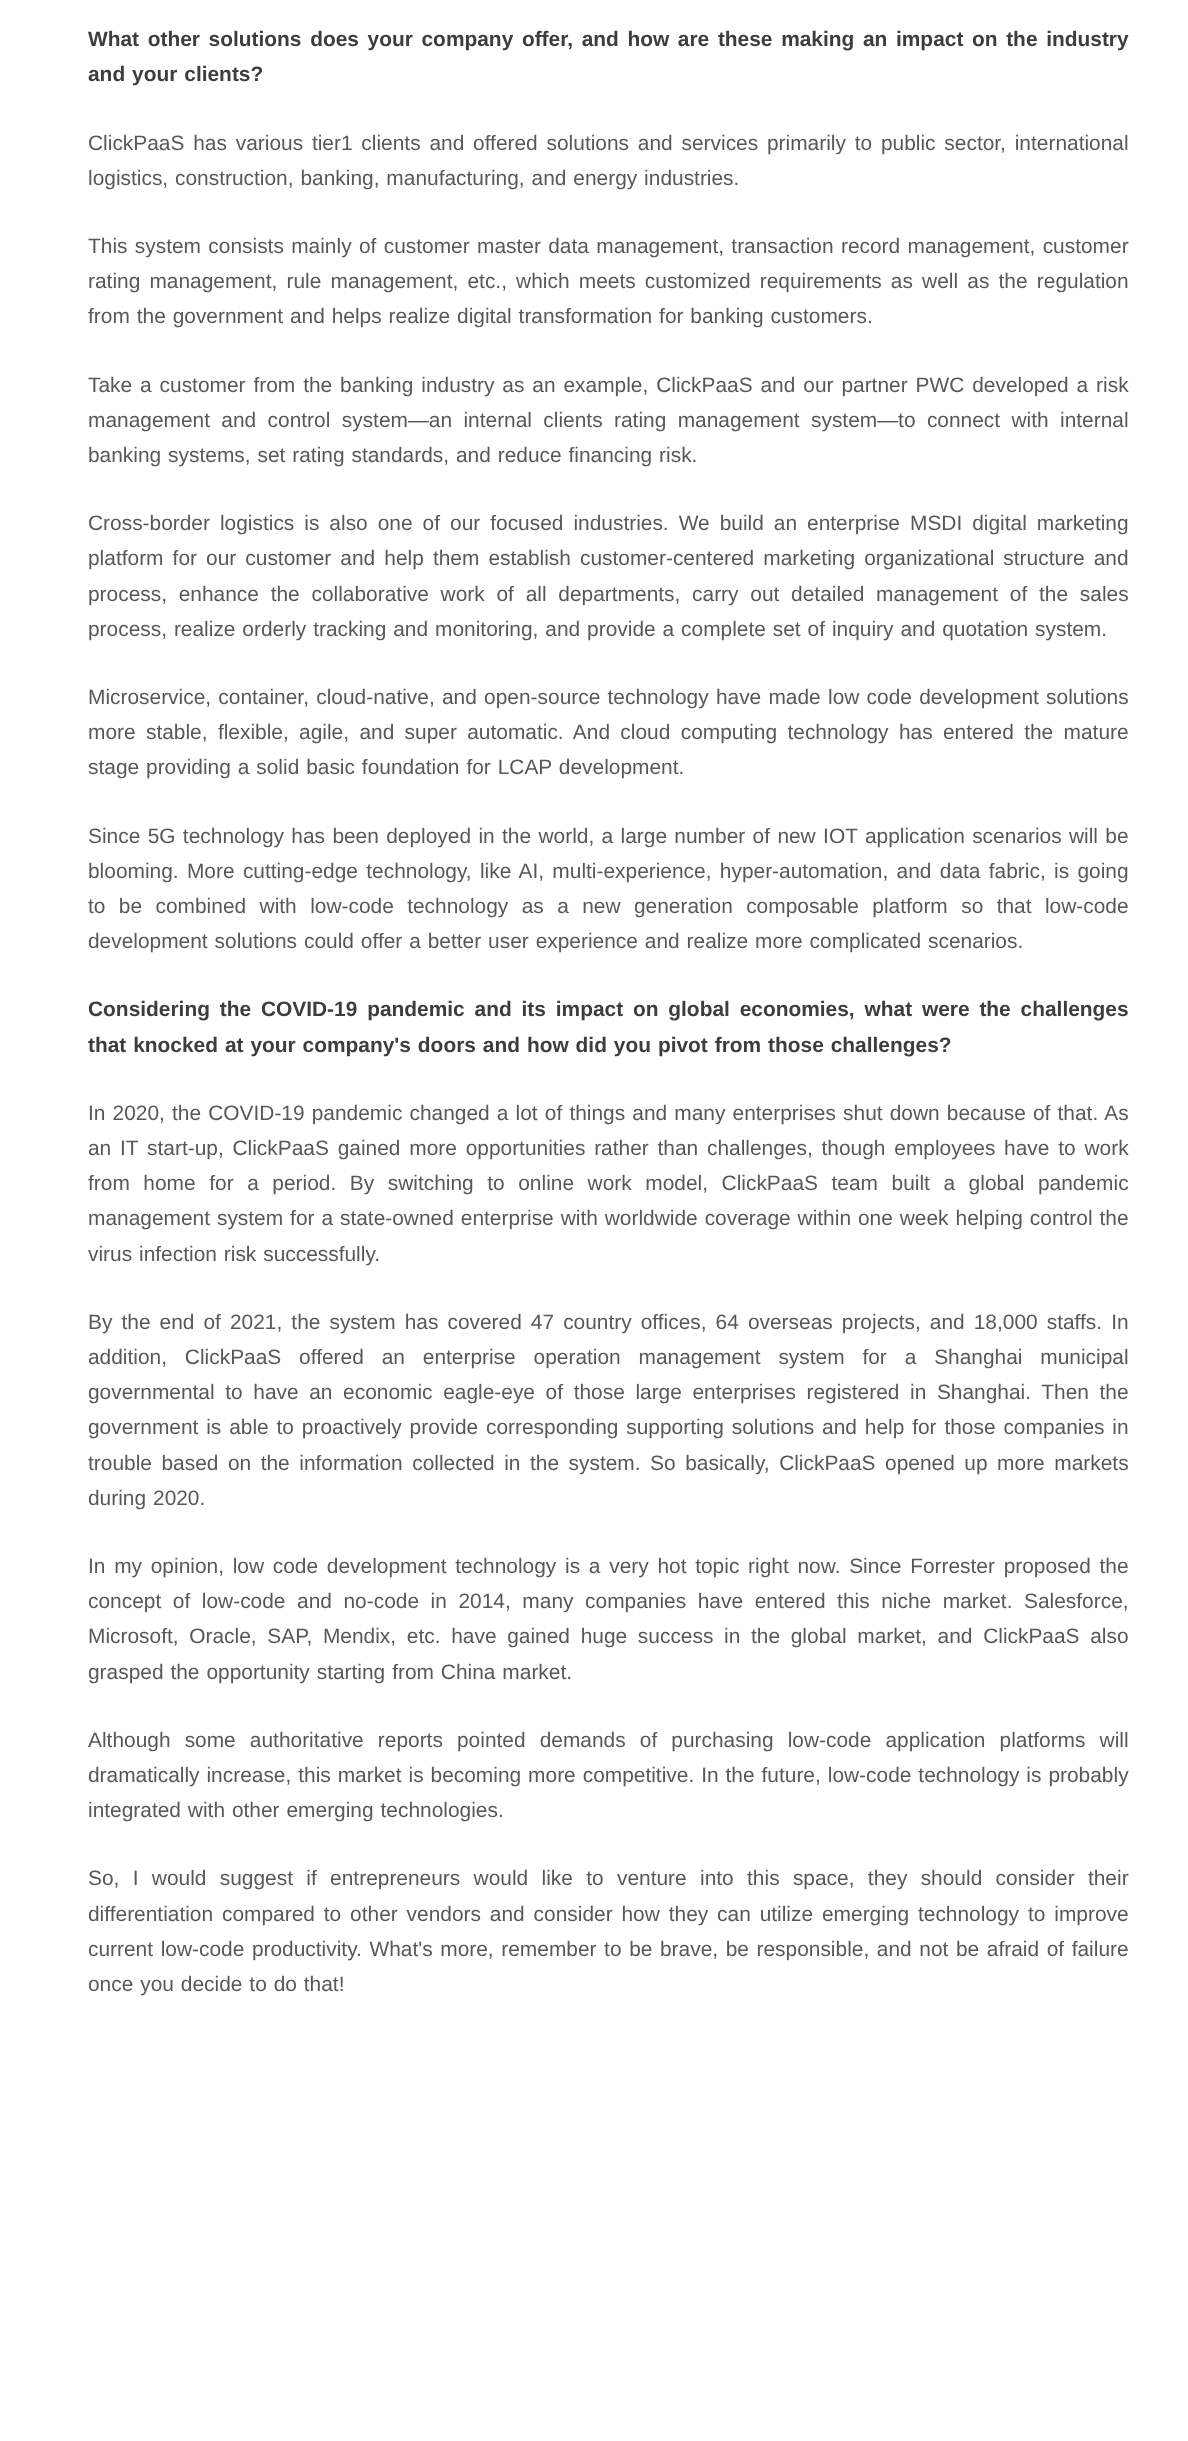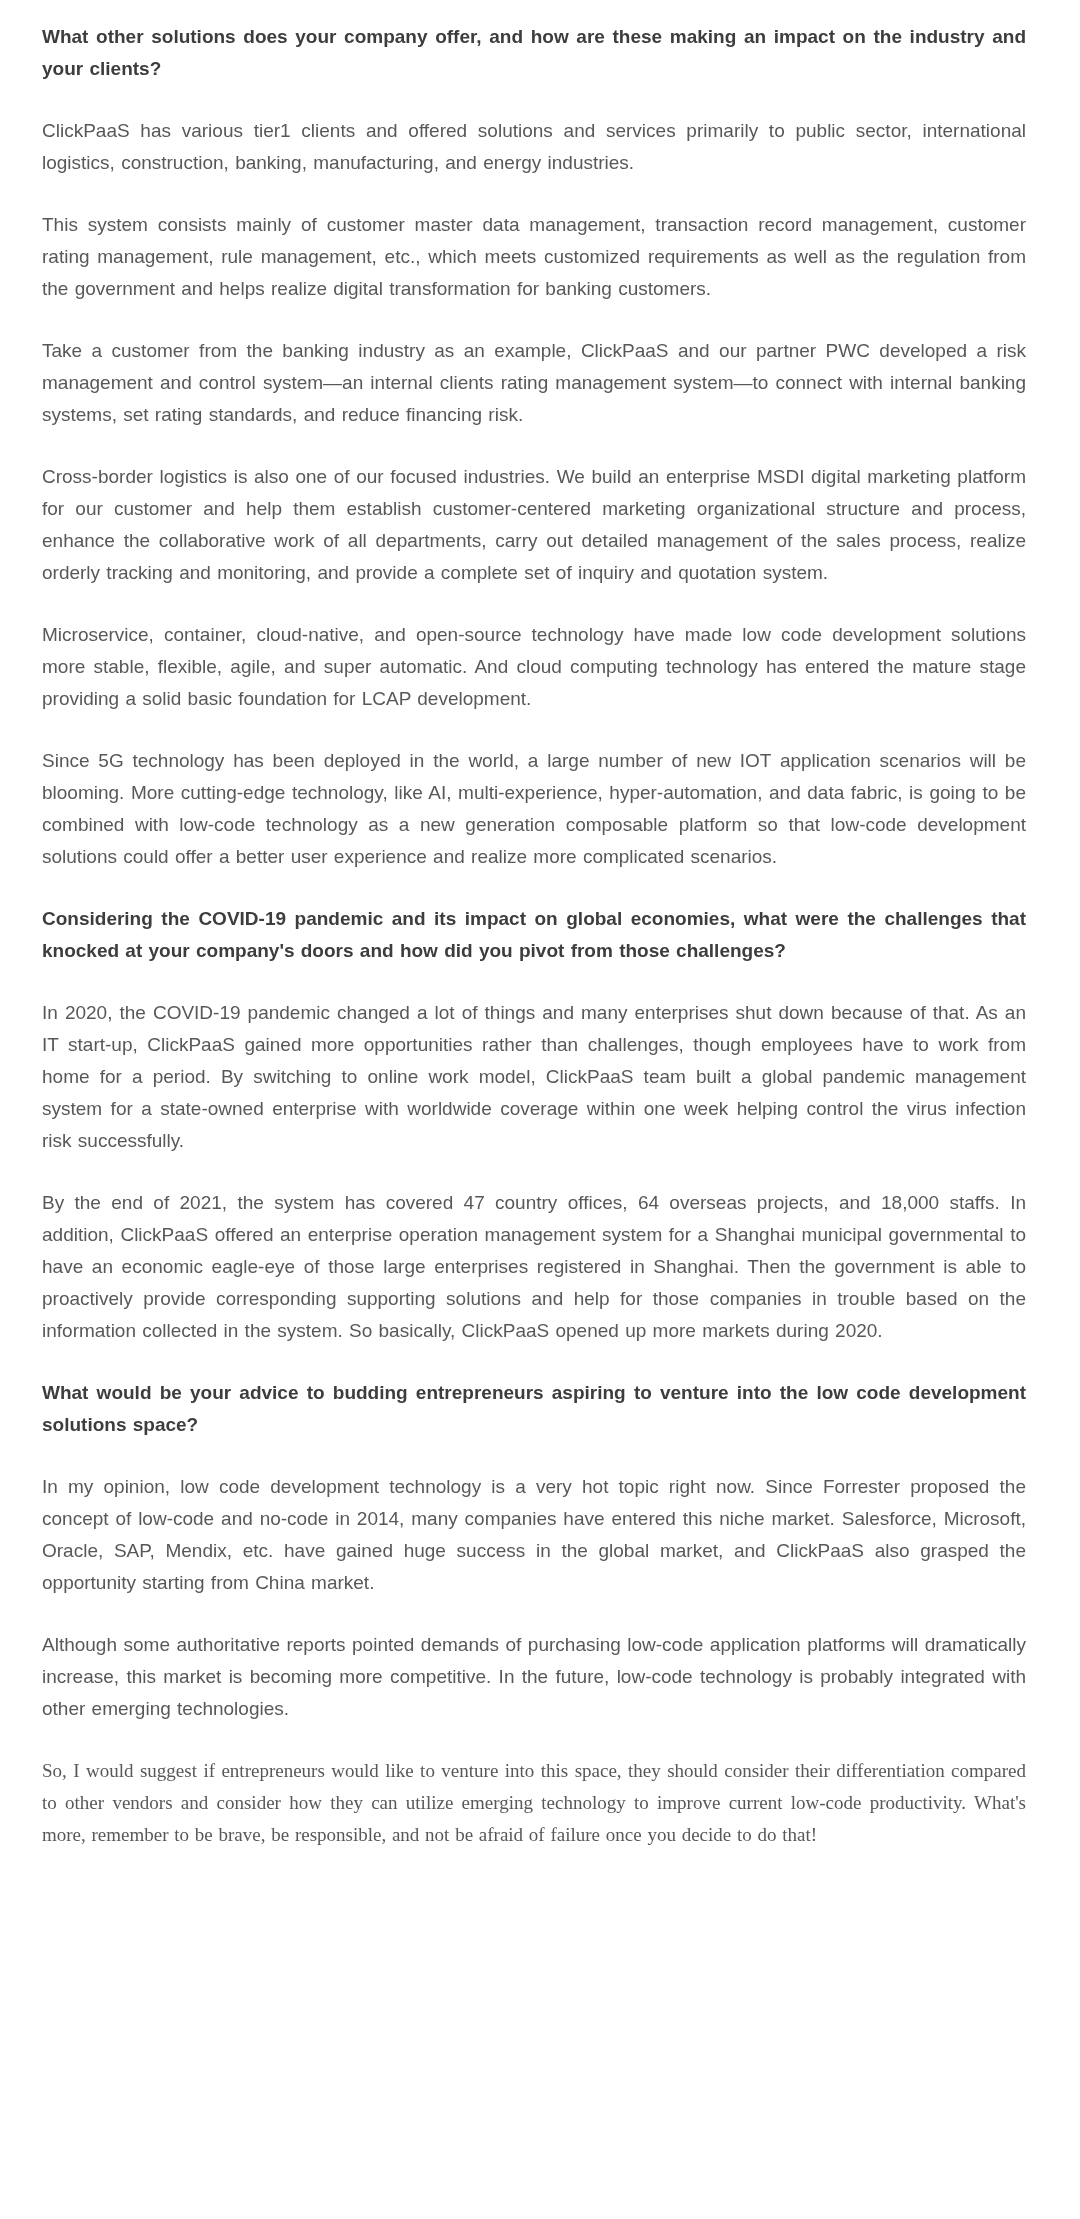--- a/index.html
+++ b/index.html
@@ -10,34 +10,33 @@
   body {
     width: 1080px;
     height: 2219px;
     overflow: hidden;
     font-family: "Liberation Sans", "DejaVu Sans", sans-serif;
   }
   .page {
     box-sizing: border-box;
     width: 1080px;
     height: 2219px;
-    padding: 21px 54px 20px 42px;
+    padding: 21px 54px 20px 80px;
     background: #ffffff;
   }
   .article p {
     margin: 0 0 30px 0;
     font-size: 19px;
     line-height: 32px;
     text-align: justify;
     text-justify: inter-word;
     word-spacing: 1px;
   }
   .article p:last-child {
     margin-bottom: 16px;
-    font-family: Liberation Serif, serif;
   }
   .article p.question {
     font-weight: bold;
     color: #3d3d3f;
   }
   .article p.answer {
     font-weight: normal;
     color: #58585a;
   }
 </style>
@@ -49,18 +48,17 @@
       <p class="question">What other solutions does your company offer, and how are these making an impact on the industry and your clients?</p>
       <p class="answer">ClickPaaS has various tier1 clients and offered solutions and services primarily to public sector, international logistics, construction, banking, manufacturing, and energy industries.</p>
       <p class="answer">This system consists mainly of customer master data management, transaction record management, customer rating management, rule management, etc., which meets customized requirements as well as the regulation from the government and helps realize digital transformation for banking customers.</p>
       <p class="answer">Take a customer from the banking industry as an example, ClickPaaS and our partner PWC developed a risk management and control system—an internal clients rating management system—to connect with internal banking systems, set rating standards, and reduce financing risk.</p>
       <p class="answer">Cross-border logistics is also one of our focused industries. We build an enterprise MSDI digital marketing platform for our customer and help them establish customer-centered marketing organizational structure and process, enhance the collaborative work of all departments, carry out detailed management of the sales process, realize orderly tracking and monitoring, and provide a complete set of inquiry and quotation system.</p>
       <p class="answer">Microservice, container, cloud-native, and open-source technology have made low code development solutions more stable, flexible, agile, and super automatic. And cloud computing technology has entered the mature stage providing a solid basic foundation for LCAP development.</p>
       <p class="answer">Since 5G technology has been deployed in the world, a large number of new IOT application scenarios will be blooming. More cutting-edge technology, like AI, multi-experience, hyper-automation, and data fabric, is going to be combined with low-code technology as a new generation composable platform so that low-code development solutions could offer a better user experience and realize more complicated scenarios.</p>
       <p class="question">Considering the COVID-19 pandemic and its impact on global economies, what were the challenges that knocked at your company's doors and how did you pivot from those challenges?</p>
       <p class="answer">In 2020, the COVID-19 pandemic changed a lot of things and many enterprises shut down because of that. As an IT start-up, ClickPaaS gained more opportunities rather than challenges, though employees have to work from home for a period. By switching to online work model, ClickPaaS team built a global pandemic management system for a state-owned enterprise with worldwide coverage within one week helping control the virus infection risk successfully.</p>
       <p class="answer">By the end of 2021, the system has covered 47 country offices, 64 overseas projects, and 18,000 staffs. In addition, ClickPaaS offered an enterprise operation management system for a Shanghai municipal governmental to have an economic eagle-eye of those large enterprises registered in Shanghai. Then the government is able to proactively provide corresponding supporting solutions and help for those companies in trouble based on the information collected in the system. So basically, ClickPaaS opened up more markets during 2020.</p>
-      <p class="question">What would be your advice to budding entrepreneurs aspiring to venture into the low code development solutions space?</p>
       <p class="answer">In my opinion, low code development technology is a very hot topic right now. Since Forrester proposed the concept of low-code and no-code in 2014, many companies have entered this niche market. Salesforce, Microsoft, Oracle, SAP, Mendix, etc. have gained huge success in the global market, and ClickPaaS also grasped the opportunity starting from China market.</p>
       <p class="answer">Although some authoritative reports pointed demands of purchasing low-code application platforms will dramatically increase, this market is becoming more competitive. In the future, low-code technology is probably integrated with other emerging technologies.</p>
       <p class="answer">So, I would suggest if entrepreneurs would like to venture into this space, they should consider their differentiation compared to other vendors and consider how they can utilize emerging technology to improve current low-code productivity. What's more, remember to be brave, be responsible, and not be afraid of failure once you decide to do that!</p>
     </main>
 </div>
 
 </body></html>

